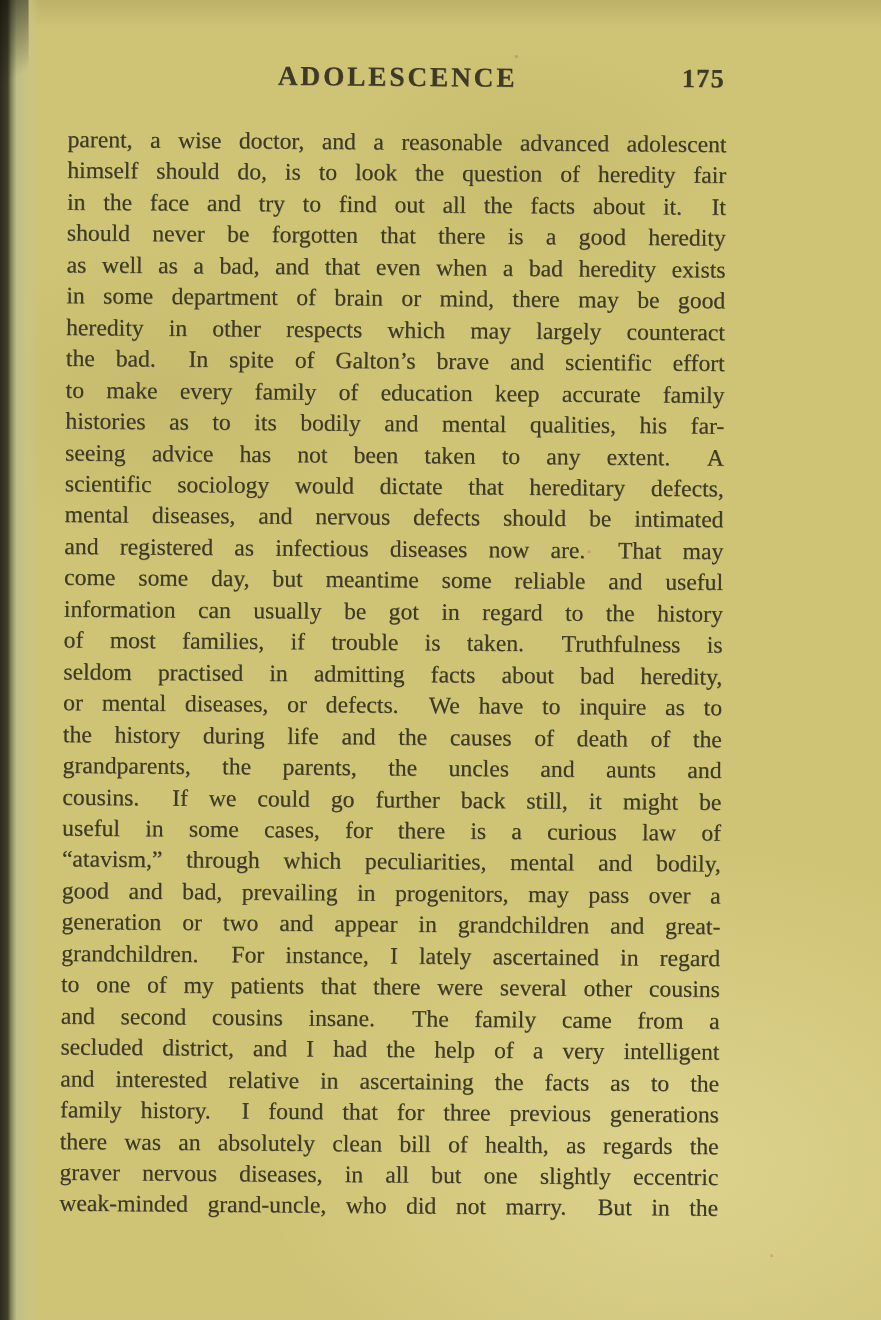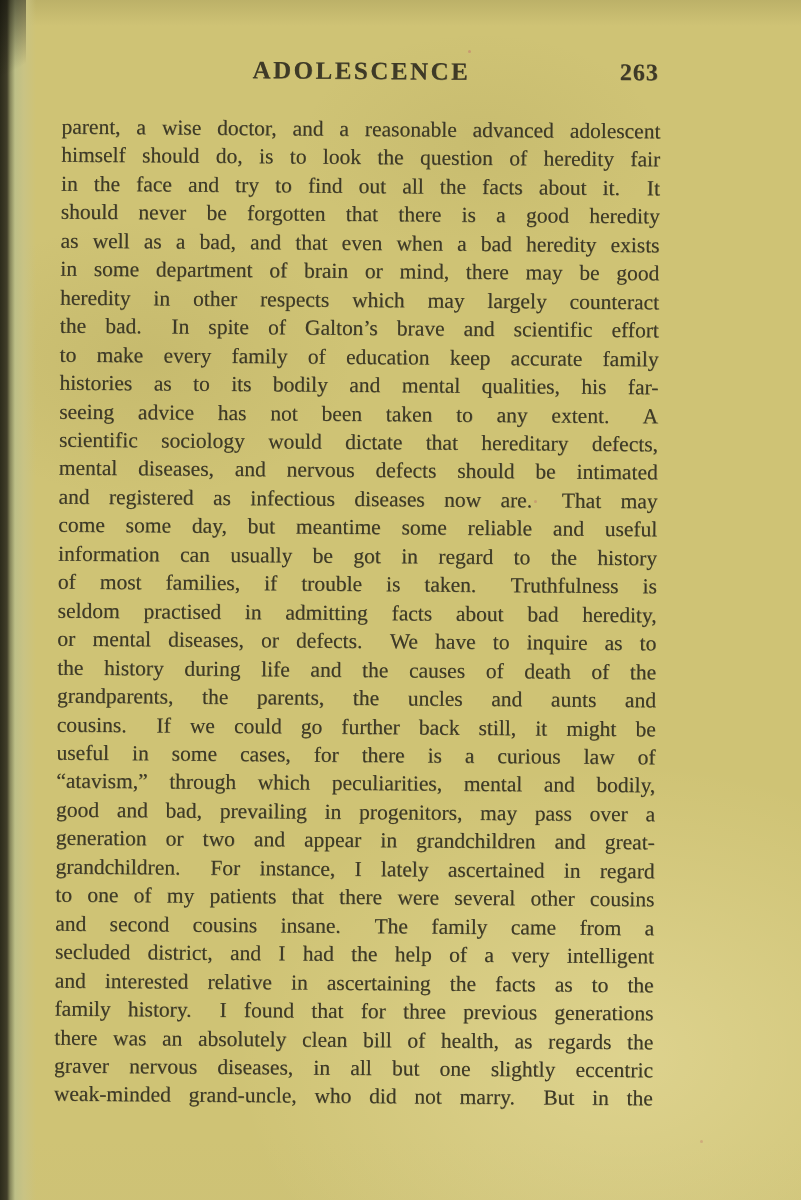--- a/index.html
+++ b/index.html
@@ -69,21 +69,21 @@
 <div class="gutter-corner"></div>
 
 <div class="speck speck1"></div>
 <div class="speck speck2"></div>
 <div class="speck speck3"></div>
 <div class="speck speck4"></div>
 
 <div class="content">
   <div class="header-row">
     <div class="running-title">ADOLESCENCE</div>
-    <div class="page-number">263</div>
+    <div class="page-number">175</div>
   </div>
   <div class="body-text">
     <div class="line">parent, a wise doctor, and a reasonable advanced adolescent</div>
     <div class="line">himself should do, is to look the question of heredity fair</div>
     <div class="line">in the face and try to find out all the facts about it.  It</div>
     <div class="line">should never be forgotten that there is a good heredity</div>
     <div class="line">as well as a bad, and that even when a bad heredity exists</div>
     <div class="line">in some department of brain or mind, there may be good</div>
     <div class="line">heredity in other respects which may largely counteract</div>
     <div class="line">the bad.  In spite of Galton’s brave and scientific effort</div>

